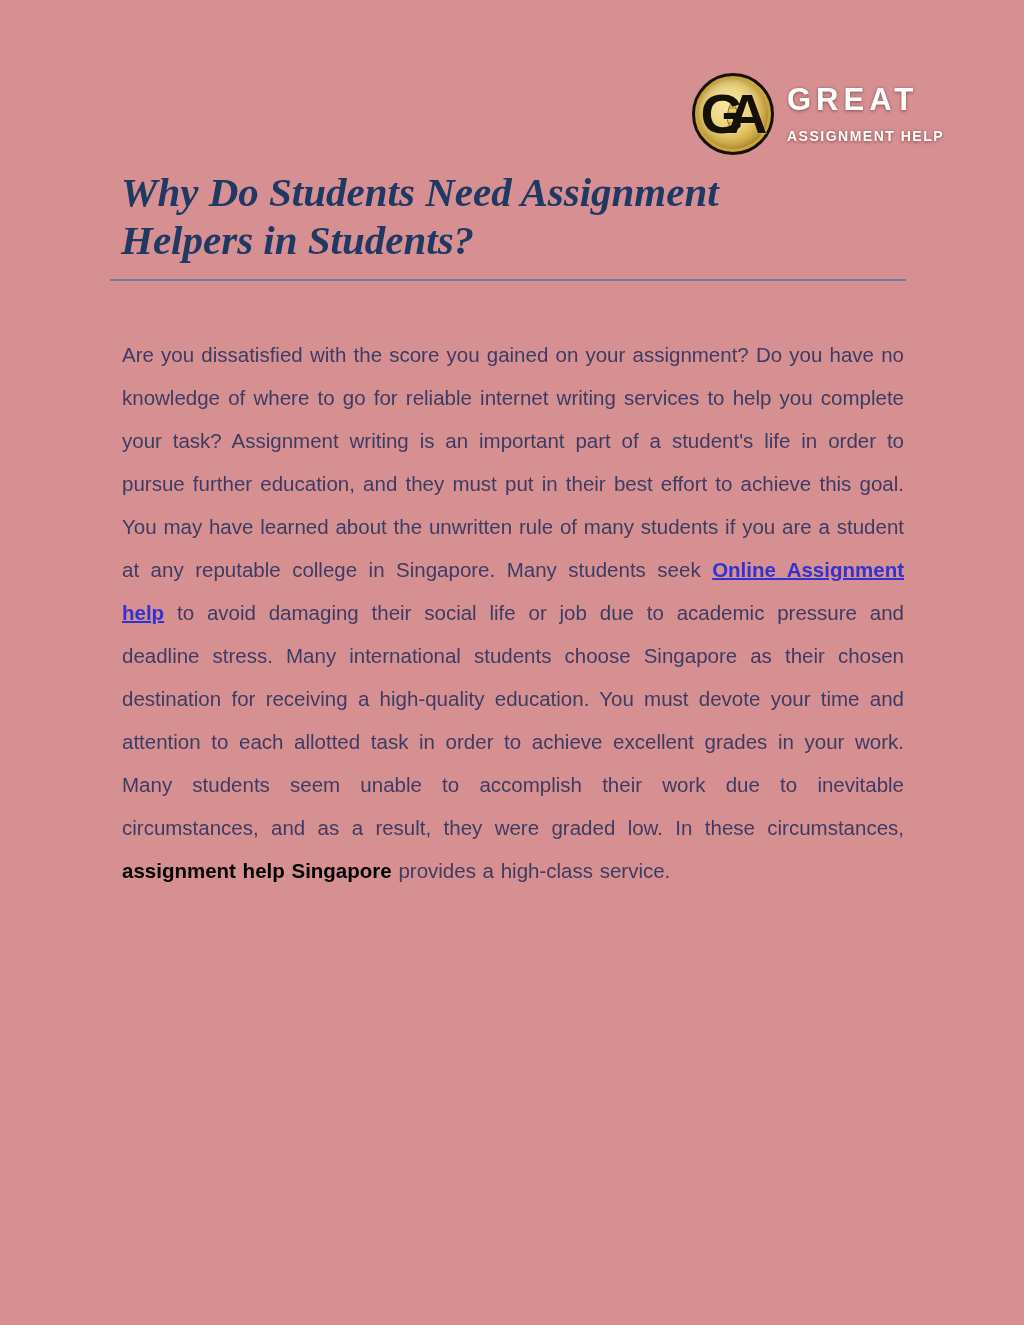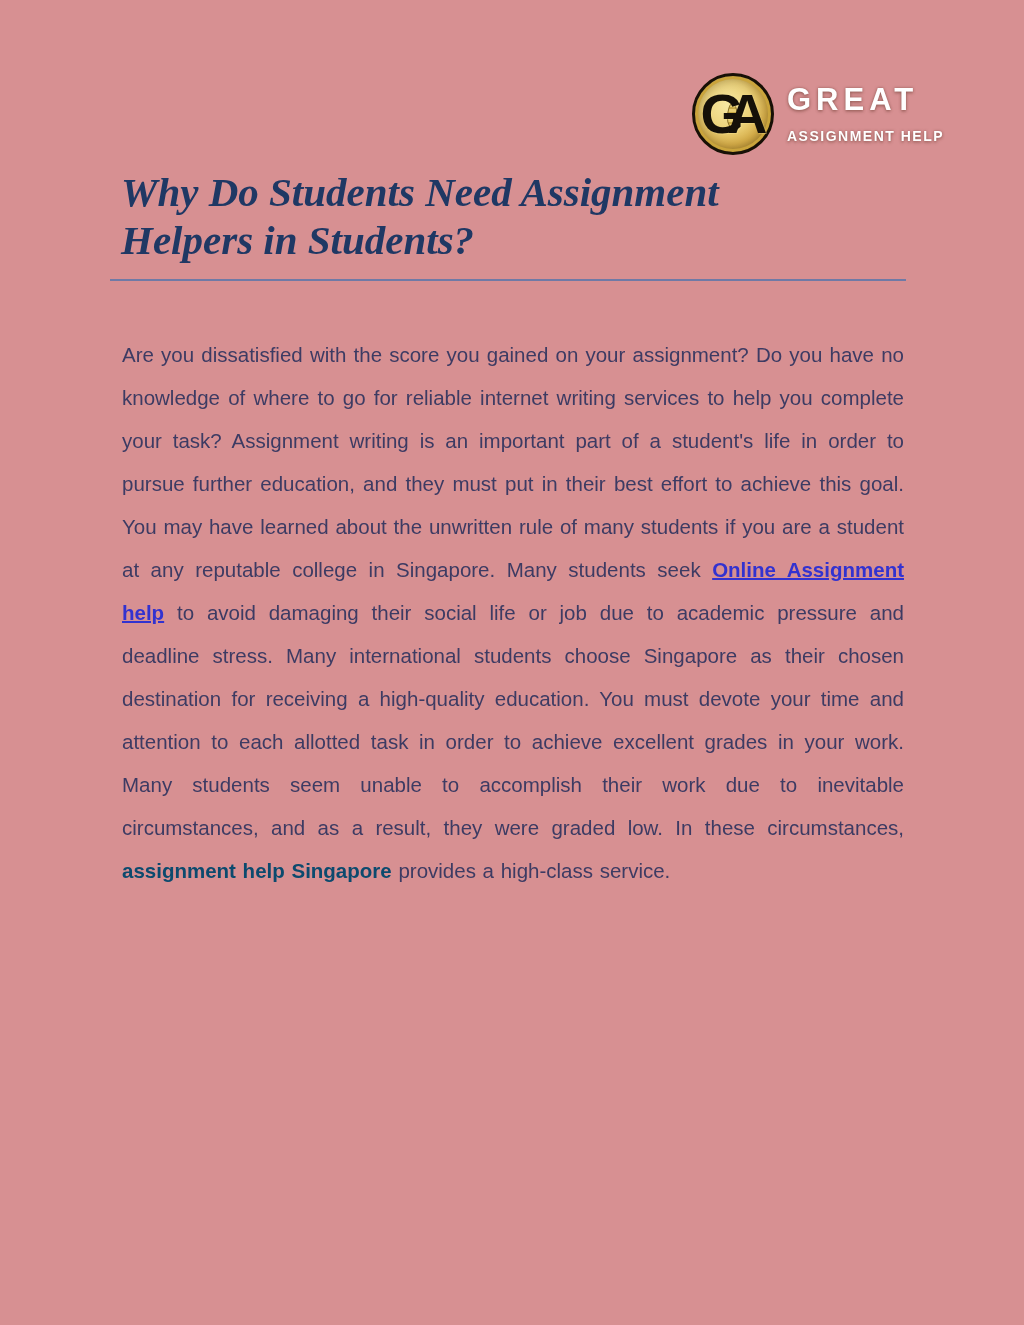--- a/index.html
+++ b/index.html
@@ -111,21 +111,21 @@
     color: #3d3b63;
     word-spacing: 1px;
   }
   .body-text a.inline-link {
     color: #3232d0;
     font-weight: bold;
     text-decoration: underline;
     text-decoration-thickness: 2px;
   }
   .body-text strong.kw {
-    color: #0c4a6e;
+    color: #000000;
     font-weight: bold;
   }
 </style>
 </head>
 <body>
 
 <div class="page">
 
   <header class="logo">
     <div class="coin">

